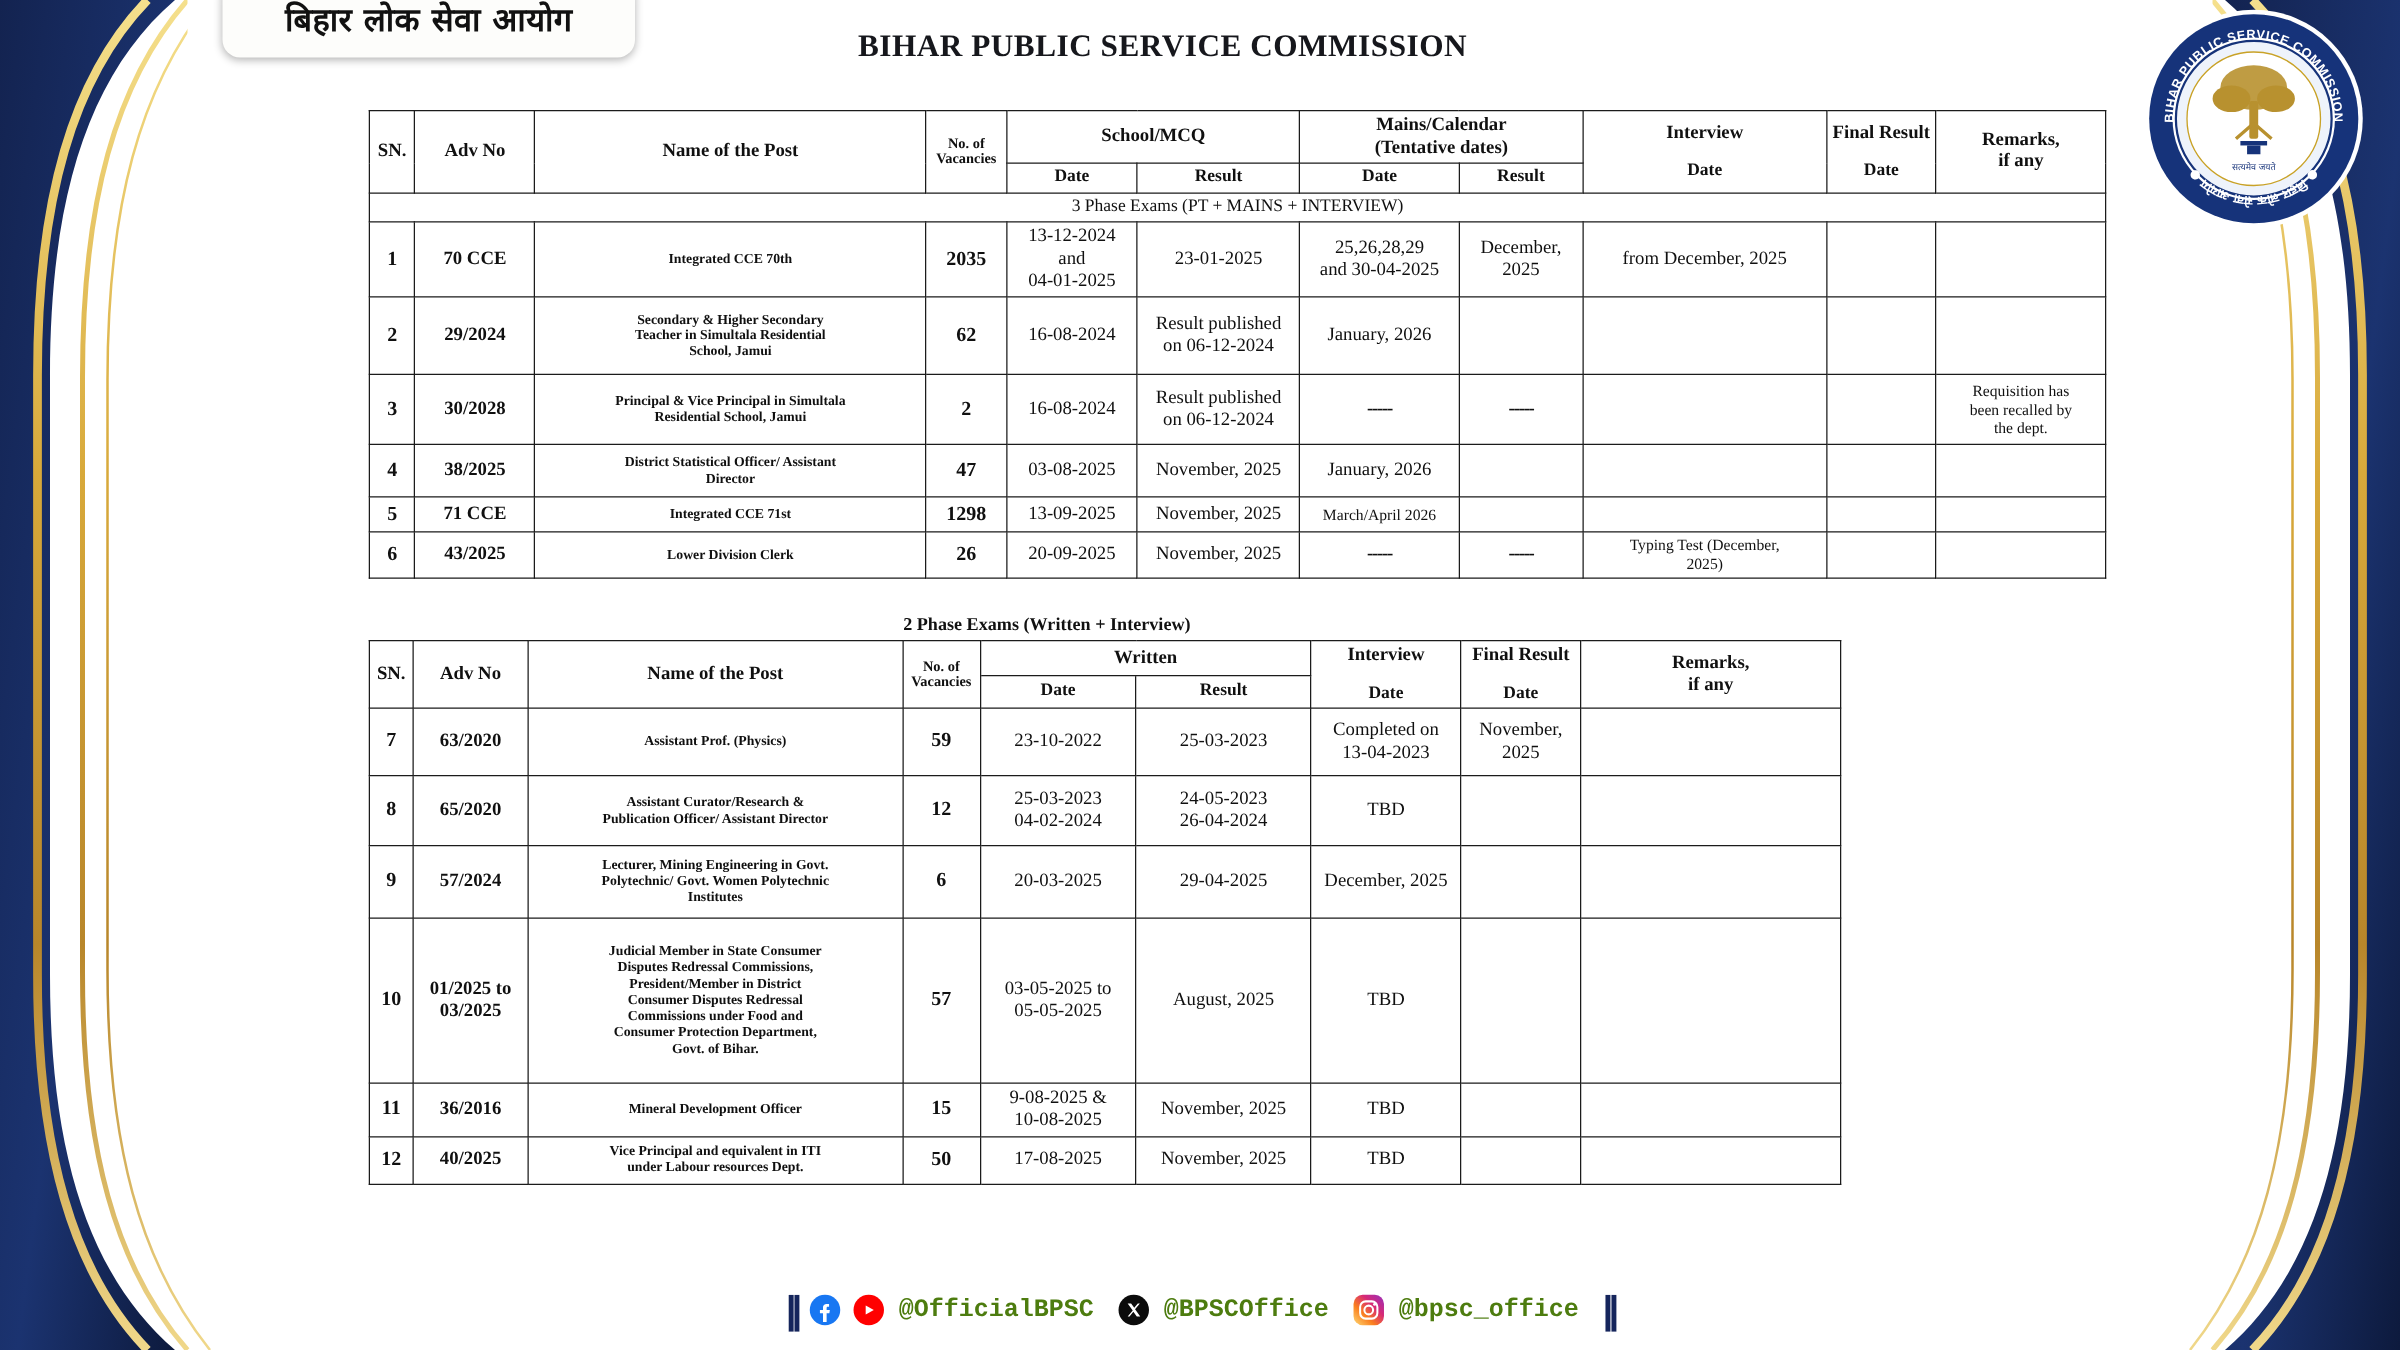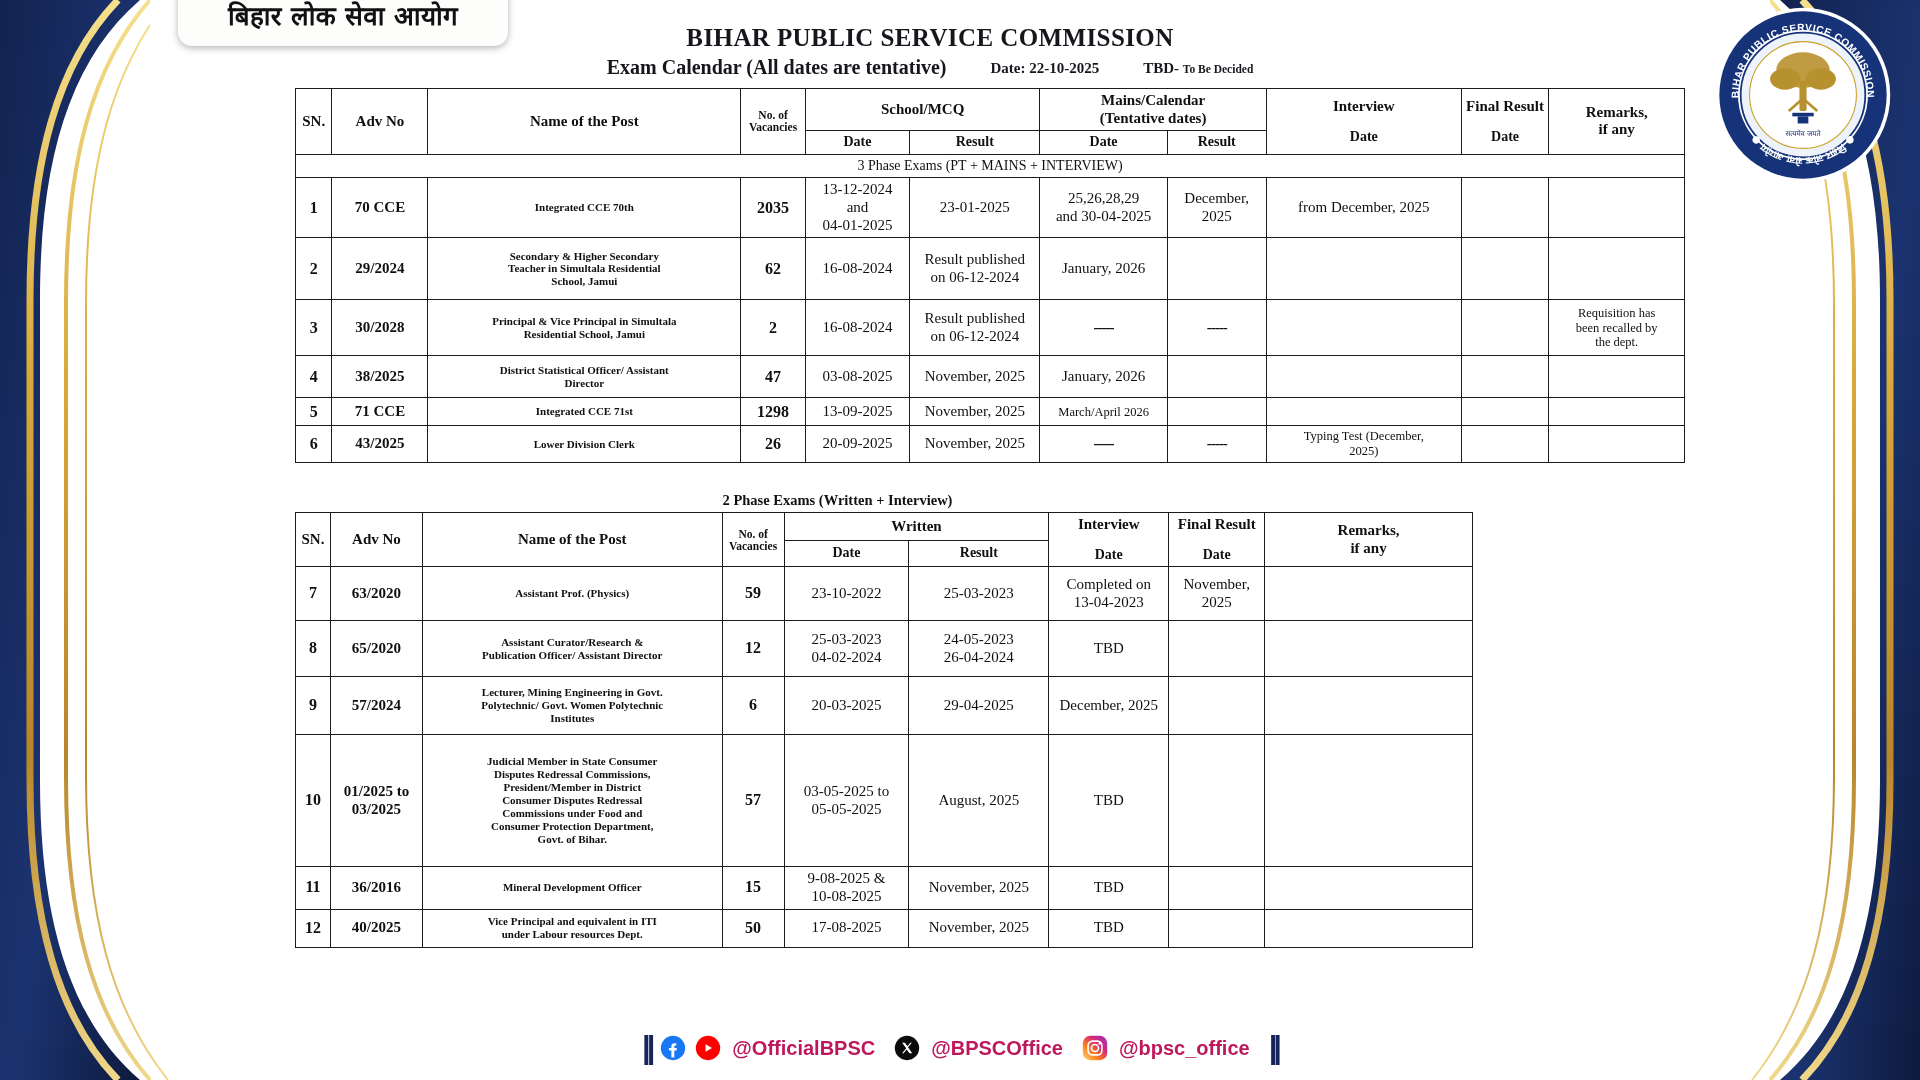--- a/index.html
+++ b/index.html
@@ -108,22 +108,22 @@
   #footer {
     position:absolute; left:0; right:0; bottom:14px;
     display:flex; align-items:center; justify-content:center;
     gap:9px; z-index:25;
   }
   #footer .bar {
     font-size:31px; font-weight:bold; color:#15255c;
     font-family:"Liberation Sans", sans-serif; letter-spacing:-4px;
   }
   #footer .handle {
-    font-family:Liberation Sans, sans-serif;
-    font-weight:bold; font-size:20px; color:#be185d;
+    font-family:Liberation Mono, monospace;
+    font-weight:bold; font-size:20px; color:#4d7c0f;
     margin-right:10px; margin-left:2px;
   }
   .sic { width:26px; height:26px; display:inline-block; vertical-align:middle; }
 </style>
 </head>
 <body>
 
 <div id="frame-bg"></div>
 
 <svg class="corner-svg" style="left:0;top:0;width:260px;height:1080px" viewBox="0 0 260 1080" preserveAspectRatio="none">
@@ -154,28 +154,20 @@
 </svg>
 
 <div id="page-surface"></div>
 
 <div id="hindi-pill">
   <span class="txt">बिहार लोक सेवा आयोग</span>
 </div>
 
 <div id="doc-header">
   <div id="doc-title">BIHAR PUBLIC SERVICE COMMISSION</div>
-  <div id="subtitle-row">
-    <div id="doc-subtitle">Exam Calendar (All dates are tentative)</div>
-    <div id="doc-date">Date: 22-10-2025</div>
-    <div id="tbd-note">
-      <span>TBD-</span>
-      <span class="small">To Be Decided</span>
-    </div>
-  </div>
 </div>
 
 <svg id="seal" viewBox="0 0 200 200">
   <defs>
     <path id="sealTopArc" d="M28,100 A72,72 0 0 1 172,100"></path>
     <path id="sealBotArc" d="M170,100 A70,70 0 0 1 30,100"></path>
   </defs>
   <circle cx="100" cy="100" r="98" fill="#ffffff"></circle>
   <circle cx="100" cy="100" r="94" fill="#16337a"></circle>
   <circle cx="100" cy="100" r="73" fill="#ffffff"></circle>

